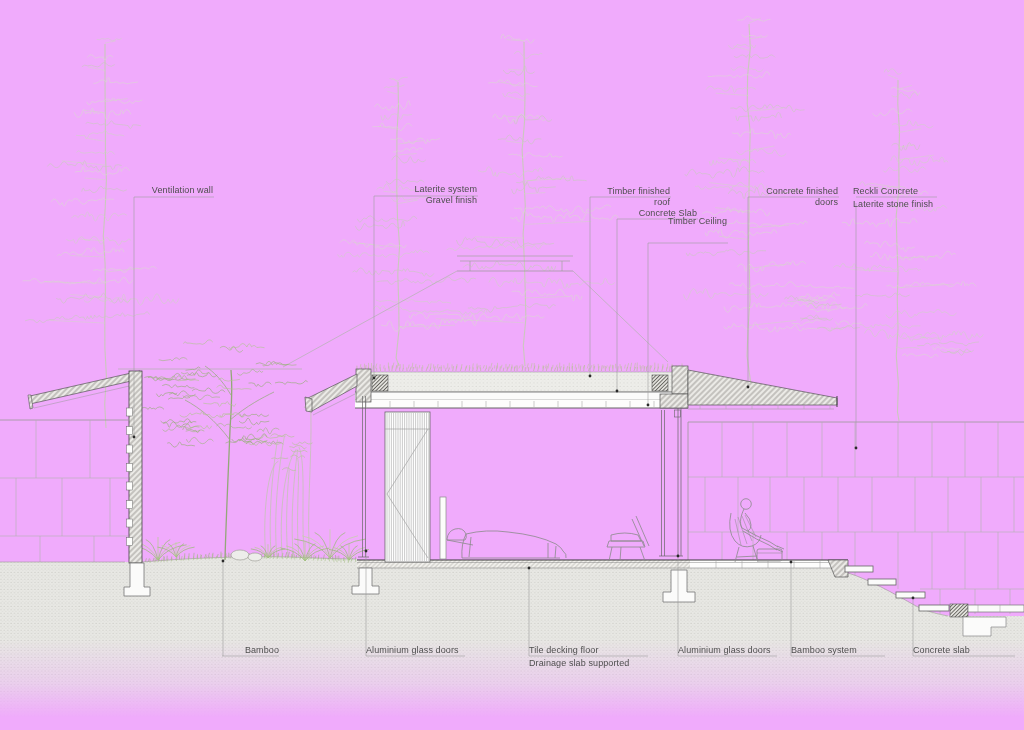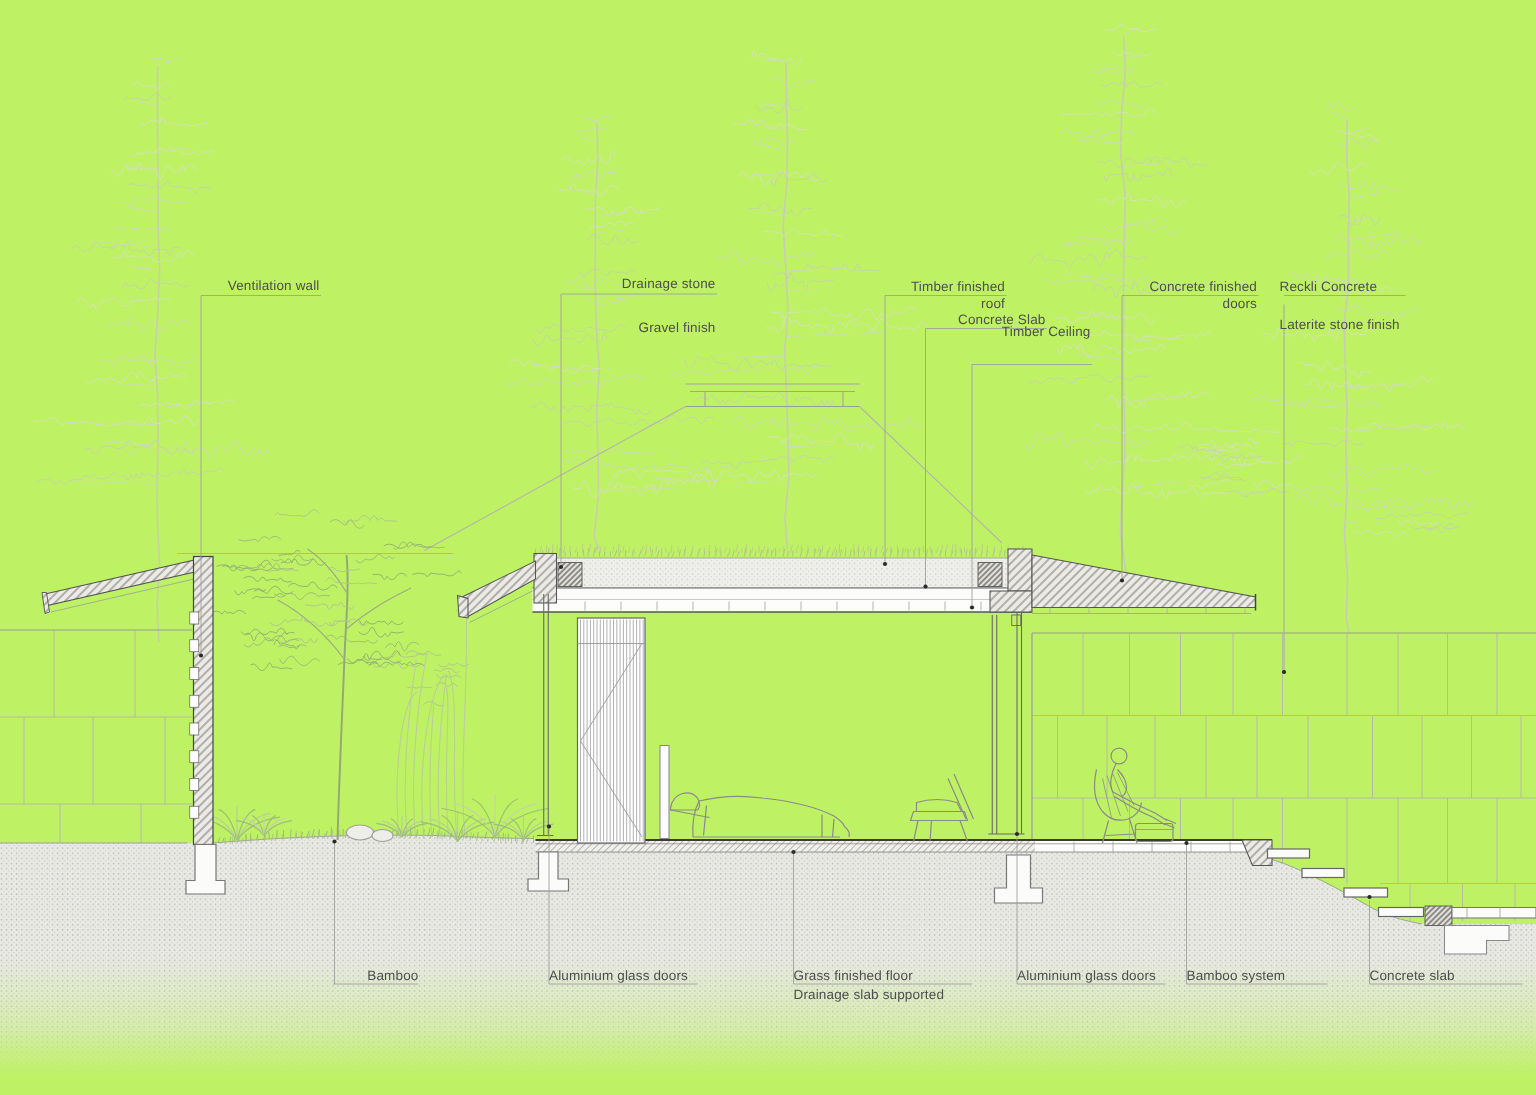--- a/index.html
+++ b/index.html
@@ -1,16 +1,16 @@
 <!DOCTYPE html>
 <html><head>
 <meta charset="utf-8">
 <style>
   html,body{margin:0;padding:0;background:#fff;}
-  #stage{position:relative;width:1024px;height:730px;background:#bef264;overflow:hidden;
+  #stage{position:relative;width:1024px;height:730px;background:#f0abfc;overflow:hidden;
          font-family:"Liberation Sans",sans-serif;}
   #art{position:absolute;left:0;top:0;}
   .lbl{position:absolute;font:9px/11px "Liberation Sans",sans-serif;color:#4e4e4e;letter-spacing:.1px;}
   .lbl span{display:block;}
   .ta-r{text-align:right}
   .ta-c{text-align:left}
 </style>
 </head>
 <body>
 
@@ -654,48 +654,48 @@
         <circle cx="678" cy="556" r="1.4"></circle>
         <circle cx="791" cy="562" r="1.4"></circle>
         <circle cx="913" cy="598" r="1.4"></circle>
       </g>
 </svg>
 
 <div class="lbl ta-r" style="left:134px;top:185px;width:79px">
   <span>Ventilation wall</span>
     </div>
 <div class="lbl ta-r" style="left:374px;top:184px;width:103px">
-  <span>Drainage stone</span>
-  <span style="margin-top:18px">Gravel finish</span>
+  <span>Laterite system</span>
+  <span style="margin-top:0">Gravel finish</span>
     </div>
 <div class="lbl ta-r" style="left:590px;top:186px;width:80px">
   <span>Timber finished roof</span>
     </div>
 <div class="lbl ta-r" style="left:617px;top:208px;width:80px">
   <span>Concrete Slab</span>
     </div>
 <div class="lbl ta-r" style="left:648px;top:216px;width:79px">
   <span>Timber Ceiling</span>
     </div>
 <div class="lbl ta-r" style="left:748px;top:186px;width:90px">
   <span>Concrete finished doors</span>
     </div>
 <div class="lbl ta-c" style="left:853px;top:186px;width:86px">
   <span>Reckli Concrete</span>
-  <span style="margin-top:14px">Laterite stone finish</span>
+  <span style="margin-top:2px">Laterite stone finish</span>
     </div>
 
 <div class="lbl ta-r" style="left:222px;top:645px;width:57px">
   <span>Bamboo</span>
     </div>
 <div class="lbl ta-c" style="left:366px;top:645px;width:99px">
   <span>Aluminium glass doors</span>
     </div>
 <div class="lbl ta-c" style="left:529px;top:645px;width:119px">
-  <span>Grass finished floor</span>
+  <span>Tile decking floor</span>
   <span style="margin-top:2px">Drainage slab supported</span>
     </div>
 <div class="lbl ta-c" style="left:678px;top:645px;width:99px">
   <span>Aluminium glass doors</span>
     </div>
 <div class="lbl ta-c" style="left:791px;top:645px;width:94px">
   <span>Bamboo system</span>
     </div>
 <div class="lbl ta-c" style="left:913px;top:645px;width:102px">
   <span>Concrete slab</span>

